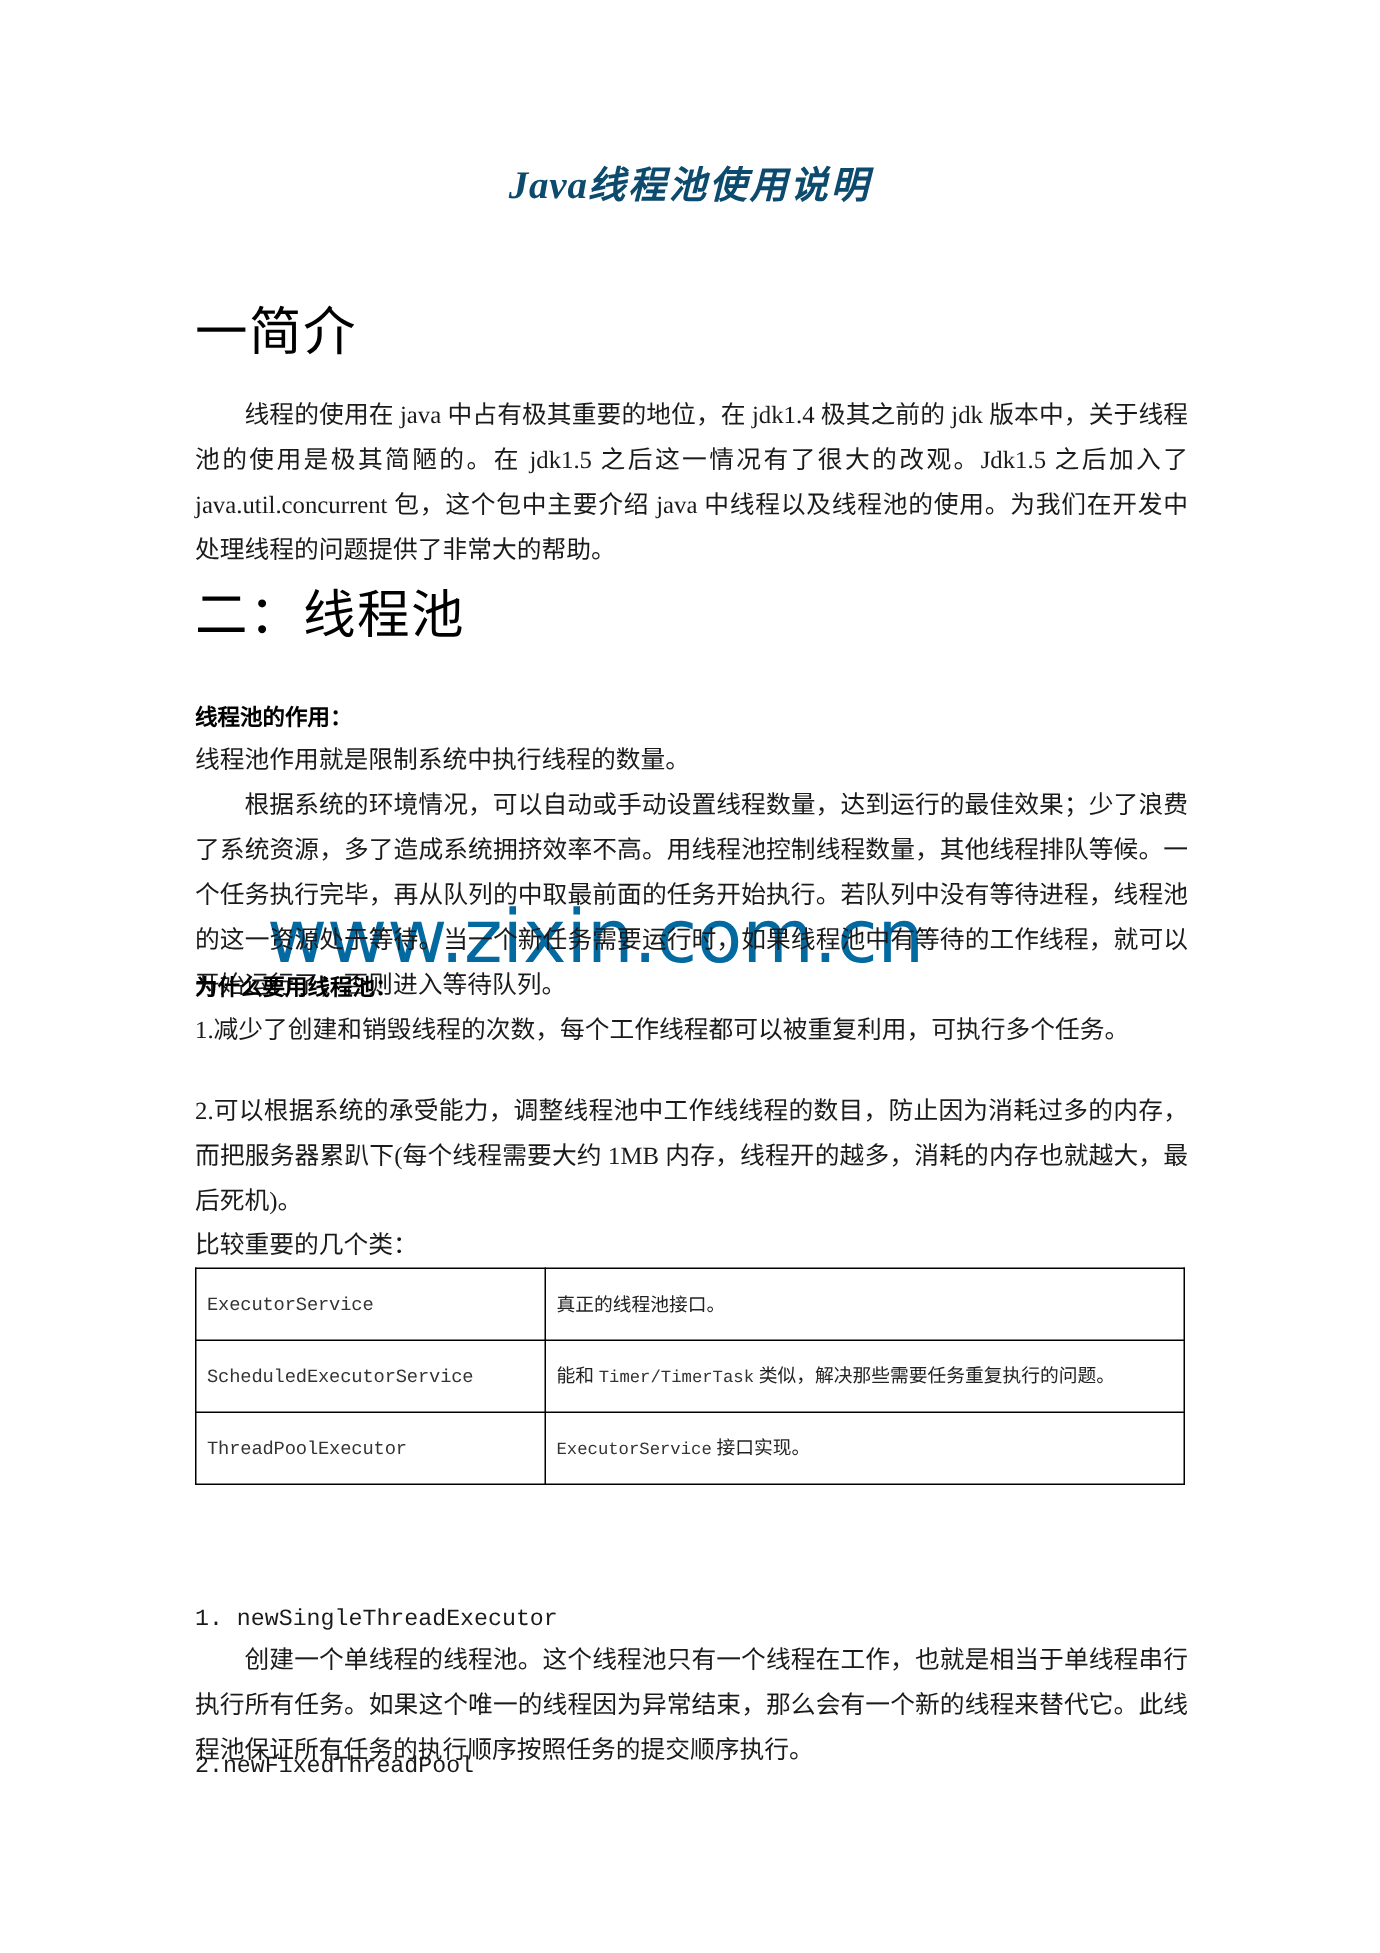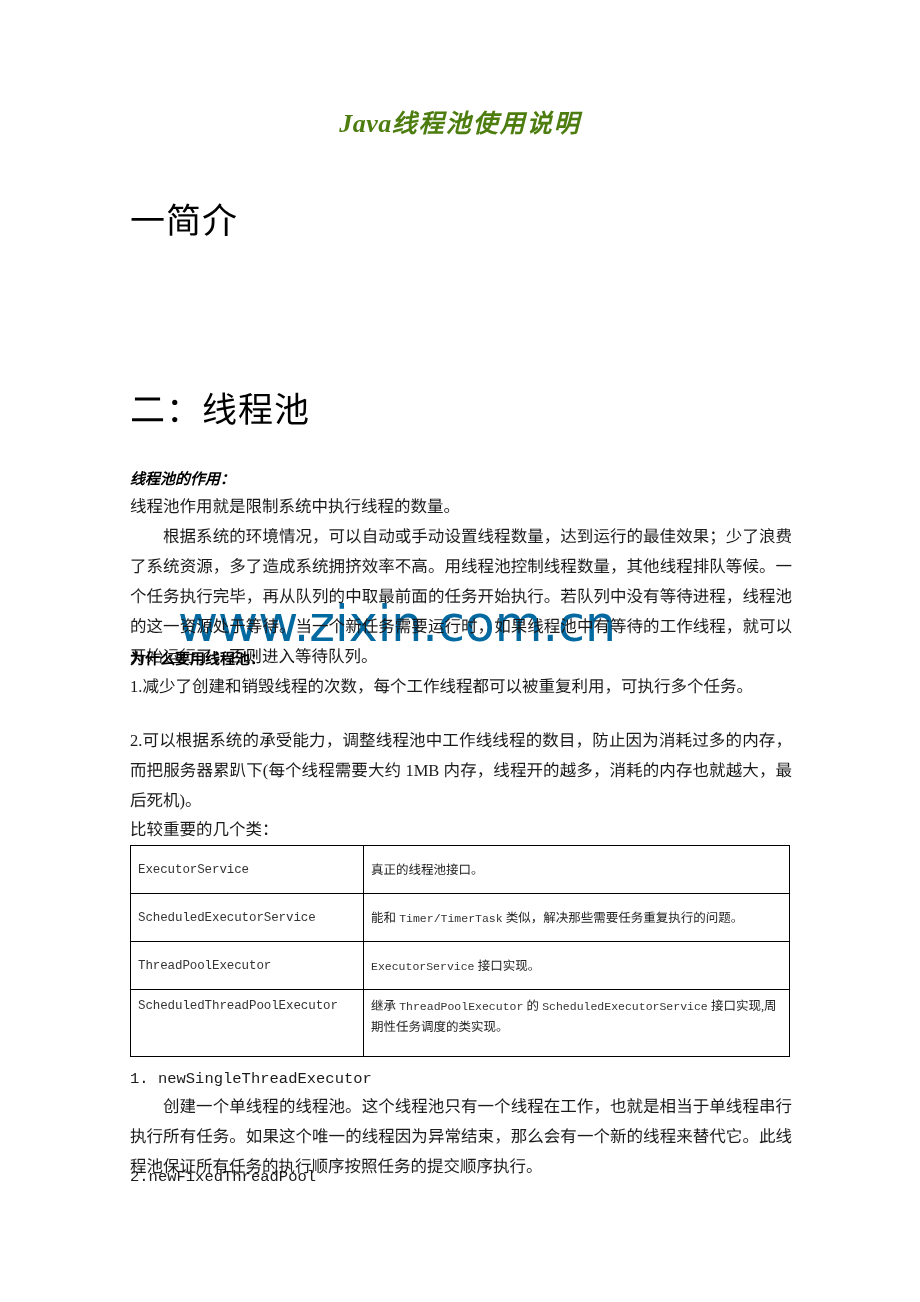--- a/index.html
+++ b/index.html
@@ -53,21 +53,21 @@
     position: absolute;
     left: 0;
     top: 103px;
     width: 920px;
     text-align: center;
     font-family: "Liberation Serif", "DejaVu Serif", serif;
     font-style: italic;
     font-weight: 700;
     font-size: 25px;
     letter-spacing: 2px;
-    color: #4d7c0f;
+    color: #0c4a6e;
   }
   .doc-title .en {
     font-family: "Liberation Serif", serif;
     font-style: italic;
     font-size: 26px;
     letter-spacing: 0.5px;
   }
 
   
   h1.h-sec {
@@ -175,24 +175,25 @@
 <div class="page">
 
   <div class="watermark">www.zixin.com.cn</div>
 
   <div class="doc-title layer">
     <span class="en">Java</span><span>线程池使用说明</span>
   </div>
 
   <h1 class="h-sec layer" id="h-intro">一简介</h1>
 
+  <p class="para indent layer" style="top:262px;">线程的使用在 java 中占有极其重要的地位，在 jdk1.4 极其之前的 jdk 版本中，关于线程池的使用是极其简陋的。在 jdk1.5 之后这一情况有了很大的改观。Jdk1.5 之后加入了 java.util.concurrent 包，这个包中主要介绍 java 中线程以及线程池的使用。为我们在开发中处理线程的问题提供了非常大的帮助。</p>
 
   <h1 class="h-sec layer" id="h-pool">二：线程池</h1>
 
-  <p class="bold-lead layer" style="top:466px;font-style:italic;">线程池的作用：</p>
+  <p class="bold-lead layer" style="top:466px;">线程池的作用：</p>
   <p class="para layer" style="top:492px;">线程池作用就是限制系统中执行线程的数量。</p>
   <p class="para indent layer" style="top:522px;">根据系统的环境情况，可以自动或手动设置线程数量，达到运行的最佳效果；少了浪费了系统资源，多了造成系统拥挤效率不高。用线程池控制线程数量，其他线程排队等候。一个任务执行完毕，再从队列的中取最前面的任务开始执行。若队列中没有等待进程，线程池的这一资源处于等待。当一个新任务需要运行时，如果线程池中有等待的工作线程，就可以开始运行了；否则进入等待队列。</p>
 
   <p class="bold-lead layer" style="top:646px;">为什么要用线程池：</p>
   <p class="para layer" style="top:672px;">1.减少了创建和销毁线程的次数，每个工作线程都可以被重复利用，可执行多个任务。</p>
   <p class="para layer" style="top:702px;margin-top:24px;">2.可以根据系统的承受能力，调整线程池中工作线线程的数目，防止因为消耗过多的内存，而把服务器累趴下(每个线程需要大约 1MB 内存，线程开的越多，消耗的内存也就越大，最后死机)。</p>
 
 
   <p class="para layer" style="top:815px;">比较重要的几个类：</p>
 
@@ -209,26 +210,20 @@
         <td class="c-desc">
           <span>能和 </span><span class="code">Timer/TimerTask</span><span> 类似，解决那些需要任务重复执行的问题。</span>
         </td>
       </tr>
       <tr class="tall">
         <td class="c-name">ThreadPoolExecutor</td>
         <td class="c-desc">
           <span></span><span class="code">ExecutorService</span><span> 接口实现。</span>
         </td>
       </tr>
-      <tr class="xtall">
-        <td class="c-name">ScheduledThreadPoolExecutor</td>
-        <td class="c-desc">
-          <span>继承 </span><span class="code">ThreadPoolExecutor</span><span> 的 </span><span class="code">ScheduledExecutorService</span><span> 接口实现,周期性任务调度的类实现。</span>
-        </td>
-      </tr>
     </tbody>
   </table>
 
 
   <p class="mono-para layer" style="top:1064px;">1. newSingleThreadExecutor</p>
   <p class="para indent layer" style="top:1092px;">创建一个单线程的线程池。这个线程池只有一个线程在工作，也就是相当于单线程串行执行所有任务。如果这个唯一的线程因为异常结束，那么会有一个新的线程来替代它。此线程池保证所有任务的执行顺序按照任务的提交顺序执行。</p>
 
   <p class="mono-para layer" style="top:1162px;">2.newFixedThreadPool</p>
 
 </div>

